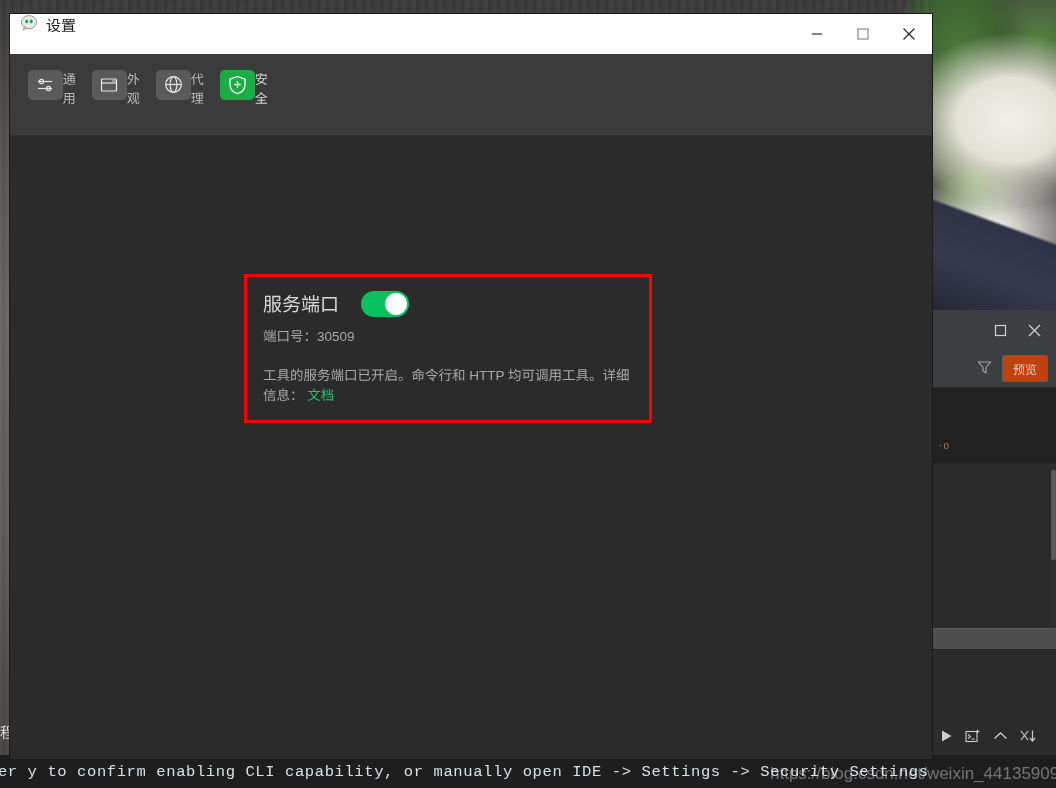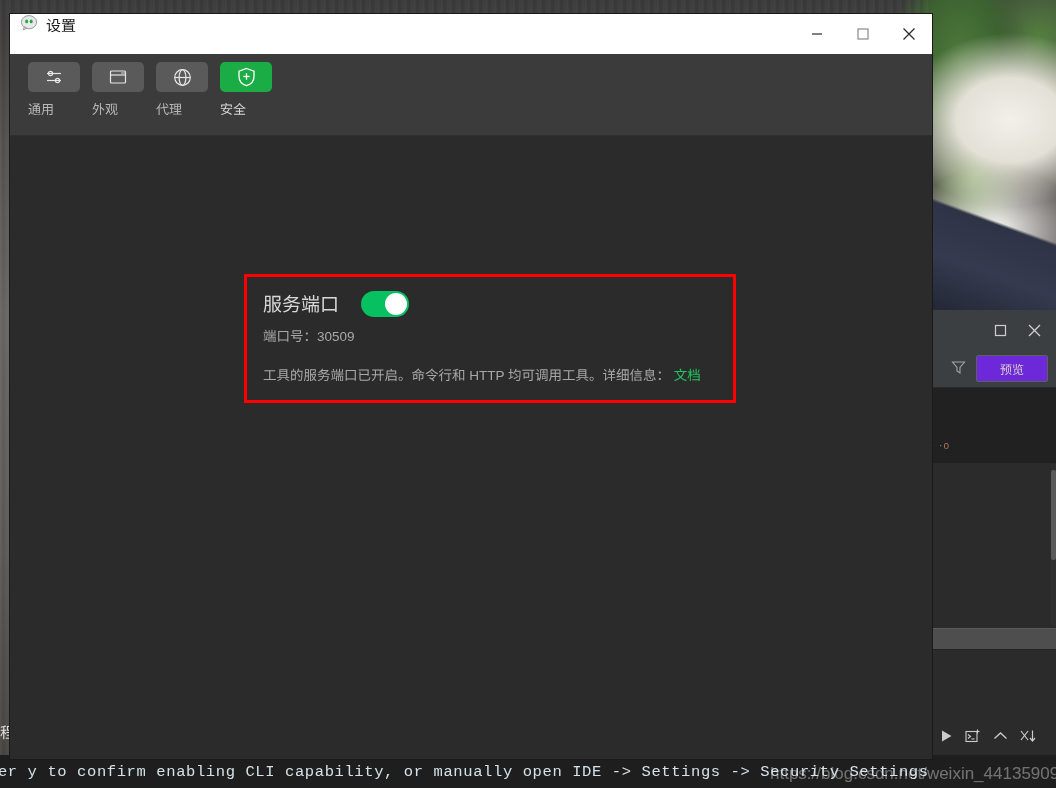--- a/index.html
+++ b/index.html
@@ -90,24 +90,24 @@
     display: flex;
     align-items: center;
     justify-content: flex-end;
     gap: 10px;
     padding-right: 8px;
     background: #3c3f41;
     border-bottom: 1px solid #2b2b2b;
   }
   #preview-button {
     border: 1px solid #5e6060;
-    background: #6d28d9;
+    background: #c2410c;
     color: #d6cfc6;
     font-size: 12px;
-    padding: 4px 23px;
+    padding: 4px 10px;
     border-radius: 2px;
     cursor: pointer;
   }
   #filter-icon { color: #9aa7b0; }
 
   #ide-body {
     position: relative;
     height: 330px;
     background: #2b2b2b;
     border-left: 1px solid #1f1f1f;
@@ -228,21 +228,22 @@
     border-bottom: 1px solid #2f2f2f;
     display: flex;
     align-items: flex-start;
     gap: 12px;
     padding: 8px 0 0 18px;
     flex: 0 0 auto;
   }
   .tab-item {
     width: 52px;
     display: flex;
-    flex-direction: column;
+    flex-direction: row;
+    align-items: center;
     cursor: pointer;
   }
   .tab-chip {
     width: 52px; height: 30px;
     background: #5a5a5a;
     border-radius: 5px;
     display: flex; align-items: center; justify-content: center;
     color: #e6e6e6;
   }
   .tab-item.active .tab-chip { background: #1aad45; color: #ffffff; }
@@ -255,21 +256,21 @@
 
   #settings-content {
     flex: 1 1 auto;
     background: #2b2b2b;
     position: relative;
   }
 
   #service-port-card {
     position: absolute;
     left: 234px; top: 138px;
-    width: 492px;
+    width: 408px;
     border: 3px solid #ff0000;
     padding: 14px 16px 16px 16px;
     background: #2b2b2b;
   }
   #card-header {
     display: flex;
     align-items: center;
     gap: 22px;
   }
   #service-port-title {

